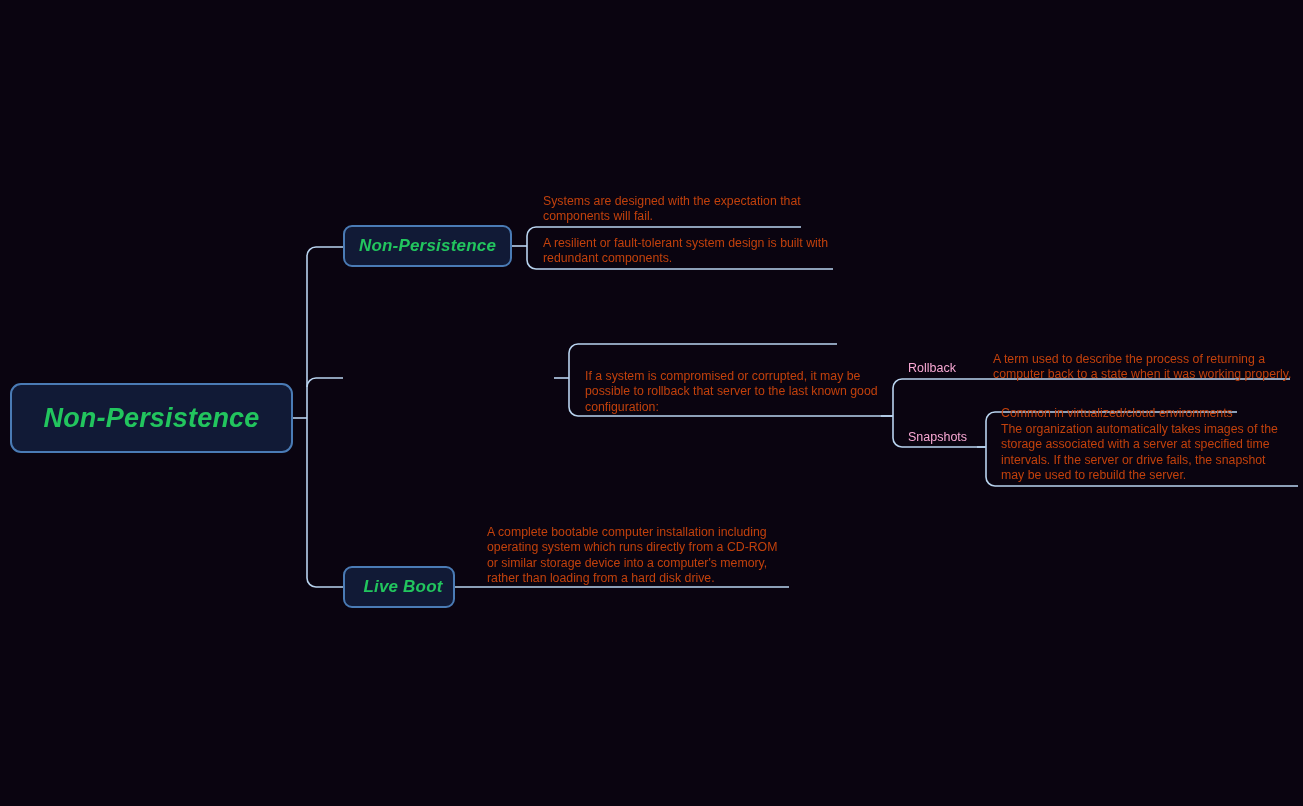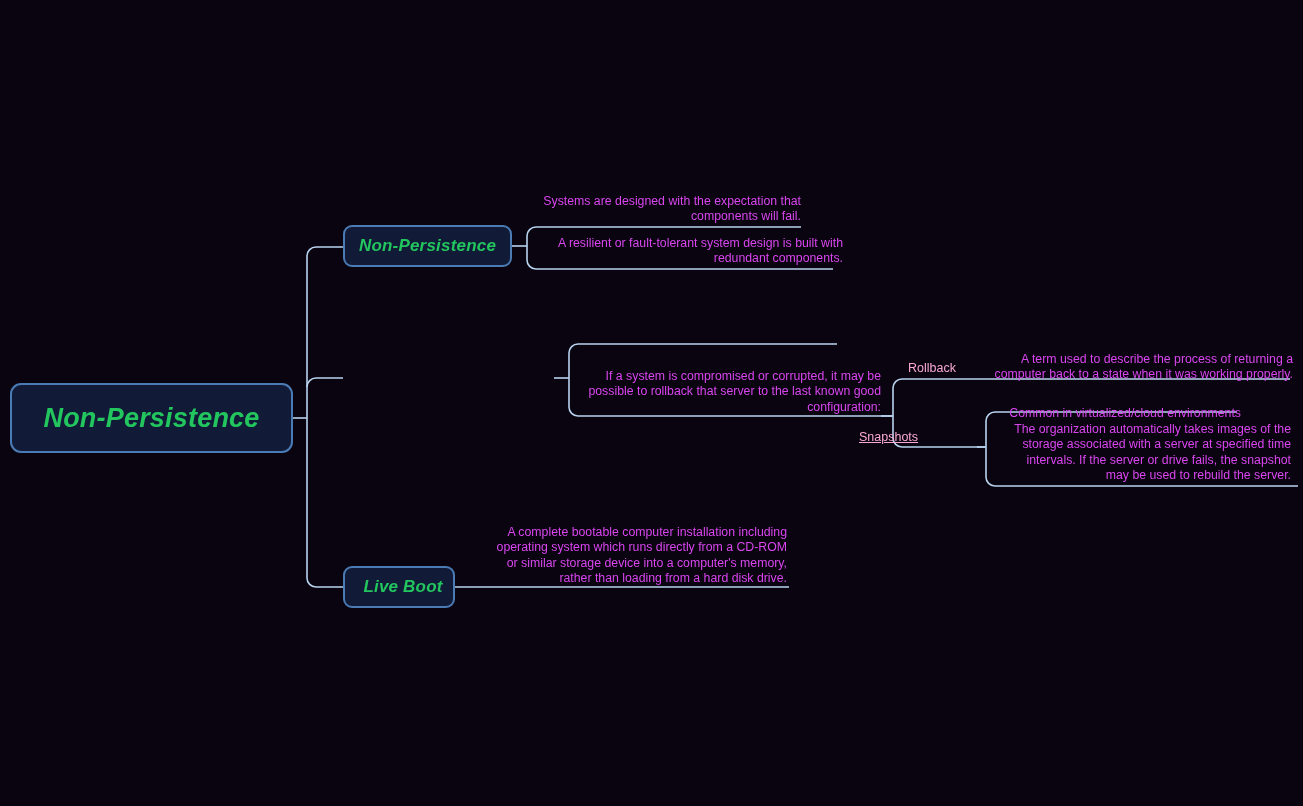--- a/index.html
+++ b/index.html
@@ -64,29 +64,28 @@
   #n-liveboot       { left: 343px; top: 566px; width: 112px; padding-left: 8px; }
 
   
   .plain-label {
     position: absolute;
     color: #f9a8d4;
     font-size: 12.5px;
     white-space: nowrap;
   }
   #l-rollback  { left: 908px; top: 361px; }
-  #l-snapshots { left: 859px; top: 430px; text-decoration: underline; }
+  #l-snapshots { left: 908px; top: 430px; }
 
   
   .leaf {
     position: absolute;
-    color: #d946ef;
+    color: #c2410c;
     font-size: 12.3px;
     line-height: 15.3px;
-    text-align: right;
   }
   .leaf p { margin: 0; }
 
   #lf-a1 { left: 543px; top: 194px; width: 258px; }
   #lf-a2 { left: 543px; top: 236px; width: 300px; }
   #lf-b1 { left: 585px; top: 311px; width: 252px; }
   #lf-b2 { left: 585px; top: 369px; width: 296px; }
   #lf-c1 { left: 993px; top: 352px; width: 300px; }
   #lf-d1 { left: 1001px; top: 406px; width: 240px; }
   #lf-d2 { left: 1001px; top: 422px; width: 290px; }

